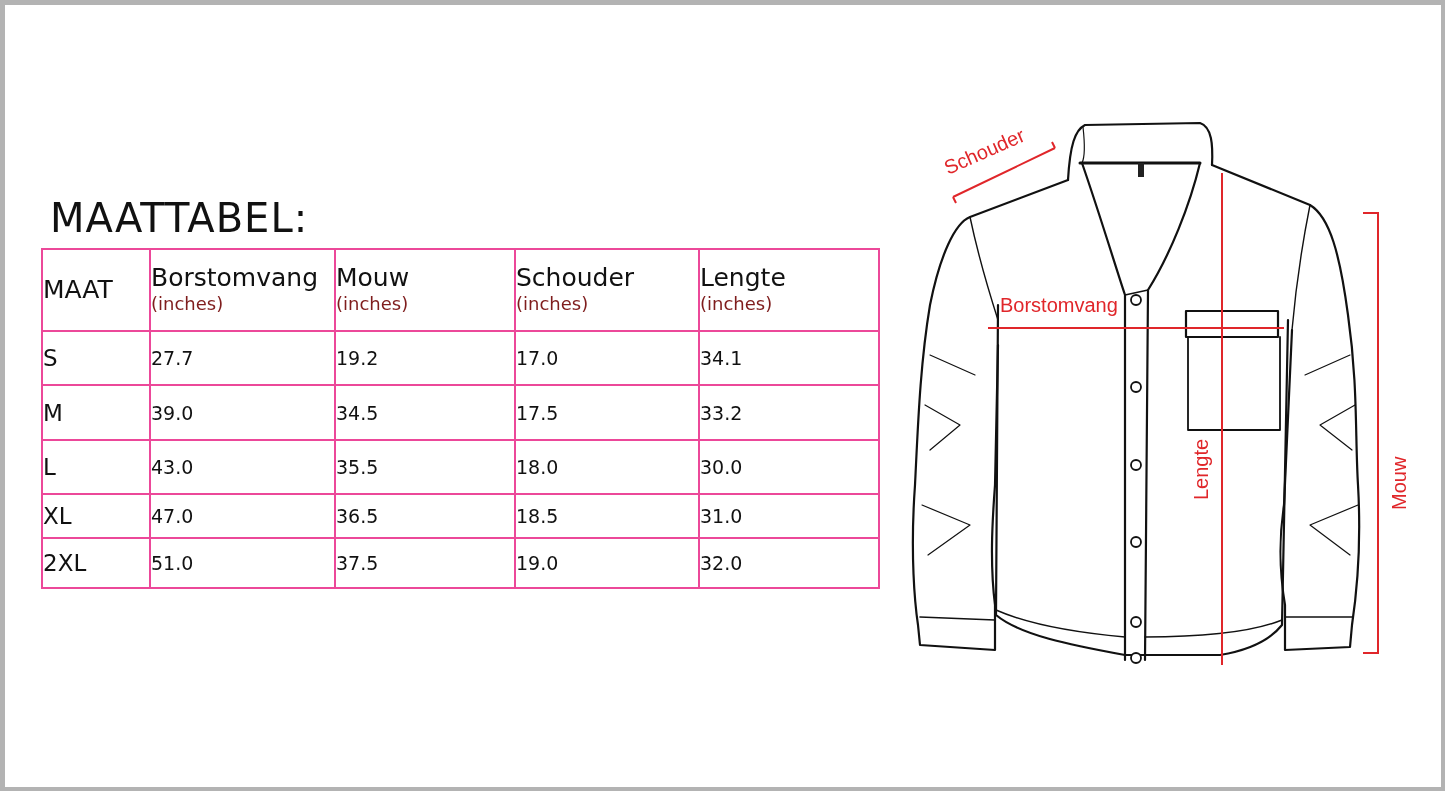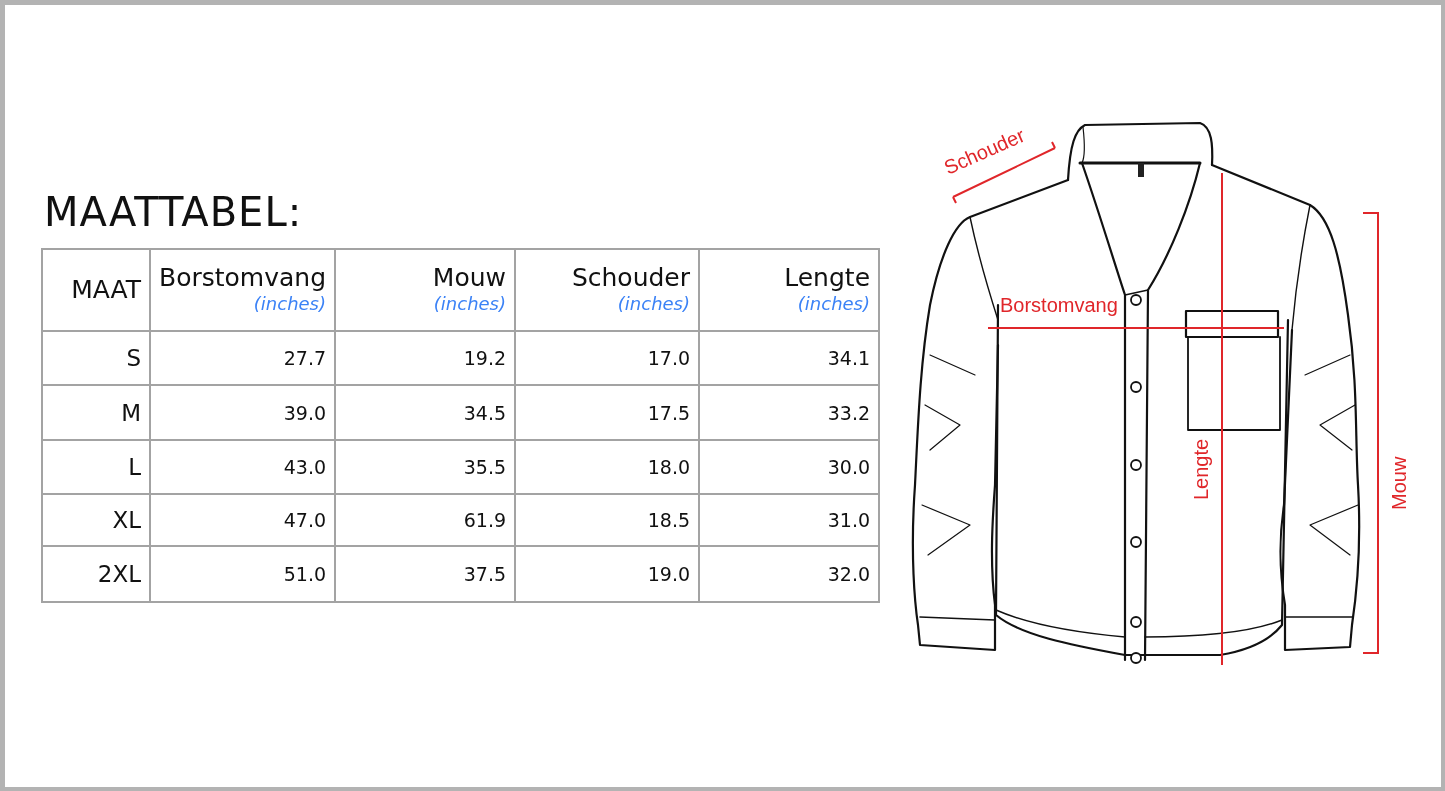--- a/index.html
+++ b/index.html
@@ -9,31 +9,31 @@
     font-family: "DejaVu Sans", "Liberation Sans", sans-serif;
     color: #111;
   }
   .frame {
     position: absolute; left: 0; top: 0; width: 1445px; height: 791px;
     box-sizing: border-box; border: 5px solid #b3b3b3; border-right-width: 4px; border-bottom-width: 4px;
   }
   .title {
     position: absolute; left: 40px; top: 182px;
     font-size: 40px; letter-spacing: 1px; font-weight: normal; color: #111;
-    margin: 4px; line-height: 52px;
+    margin: 10px; line-height: 52px;
   }
   table.size-table {
     position: absolute; left: 41px; top: 248px;
     border-collapse: collapse; table-layout: fixed;
   }
   table.size-table td, table.size-table th {
-    border: 2px solid #a3a3a3; padding: 8px; text-align: right; font-weight: normal;
+    border: 2px solid #ec4899; padding: 0; text-align: left; font-weight: normal;
   }
   th .main { display: block; font-size: 25px; line-height: 28px; }
-  th .unit { display: block; font-size: 18px; line-height: 24px; color: #3b82f6; font-style: italic; }
+  th .unit { display: block; font-size: 18px; line-height: 24px; color: #7f1d1d; }
   th.maat-head { font-size: 25px; }
   td.size-cell { font-size: 23px; }
   td.val-cell { font-size: 19px; }
   .jacket { position: absolute; left: 900px; top: 105px; width: 520px; height: 580px; }
   .red-label { fill: #e0262a; font-family: "Liberation Sans", sans-serif; }
 </style>
 </head>
 <body>
 
 <div class="frame"></div>
@@ -84,28 +84,28 @@
     <td class="val-cell">17.5</td>
     <td class="val-cell">33.2</td>
   </tr>
   <tr style="height:54px">
     <td class="size-cell">L</td>
     <td class="val-cell">43.0</td>
     <td class="val-cell">35.5</td>
     <td class="val-cell">18.0</td>
     <td class="val-cell">30.0</td>
   </tr>
-  <tr style="height:52px">
+  <tr style="height:44px">
     <td class="size-cell">XL</td>
     <td class="val-cell">47.0</td>
-    <td class="val-cell">61.9</td>
+    <td class="val-cell">36.5</td>
     <td class="val-cell">18.5</td>
     <td class="val-cell">31.0</td>
   </tr>
-  <tr style="height:56px">
+  <tr style="height:50px">
     <td class="size-cell">2XL</td>
     <td class="val-cell">51.0</td>
     <td class="val-cell">37.5</td>
     <td class="val-cell">19.0</td>
     <td class="val-cell">32.0</td>
   </tr>
 </tbody>
   </table>
 
 <svg class="jacket" viewBox="0 0 520 580" xmlns="http://www.w3.org/2000/svg">

